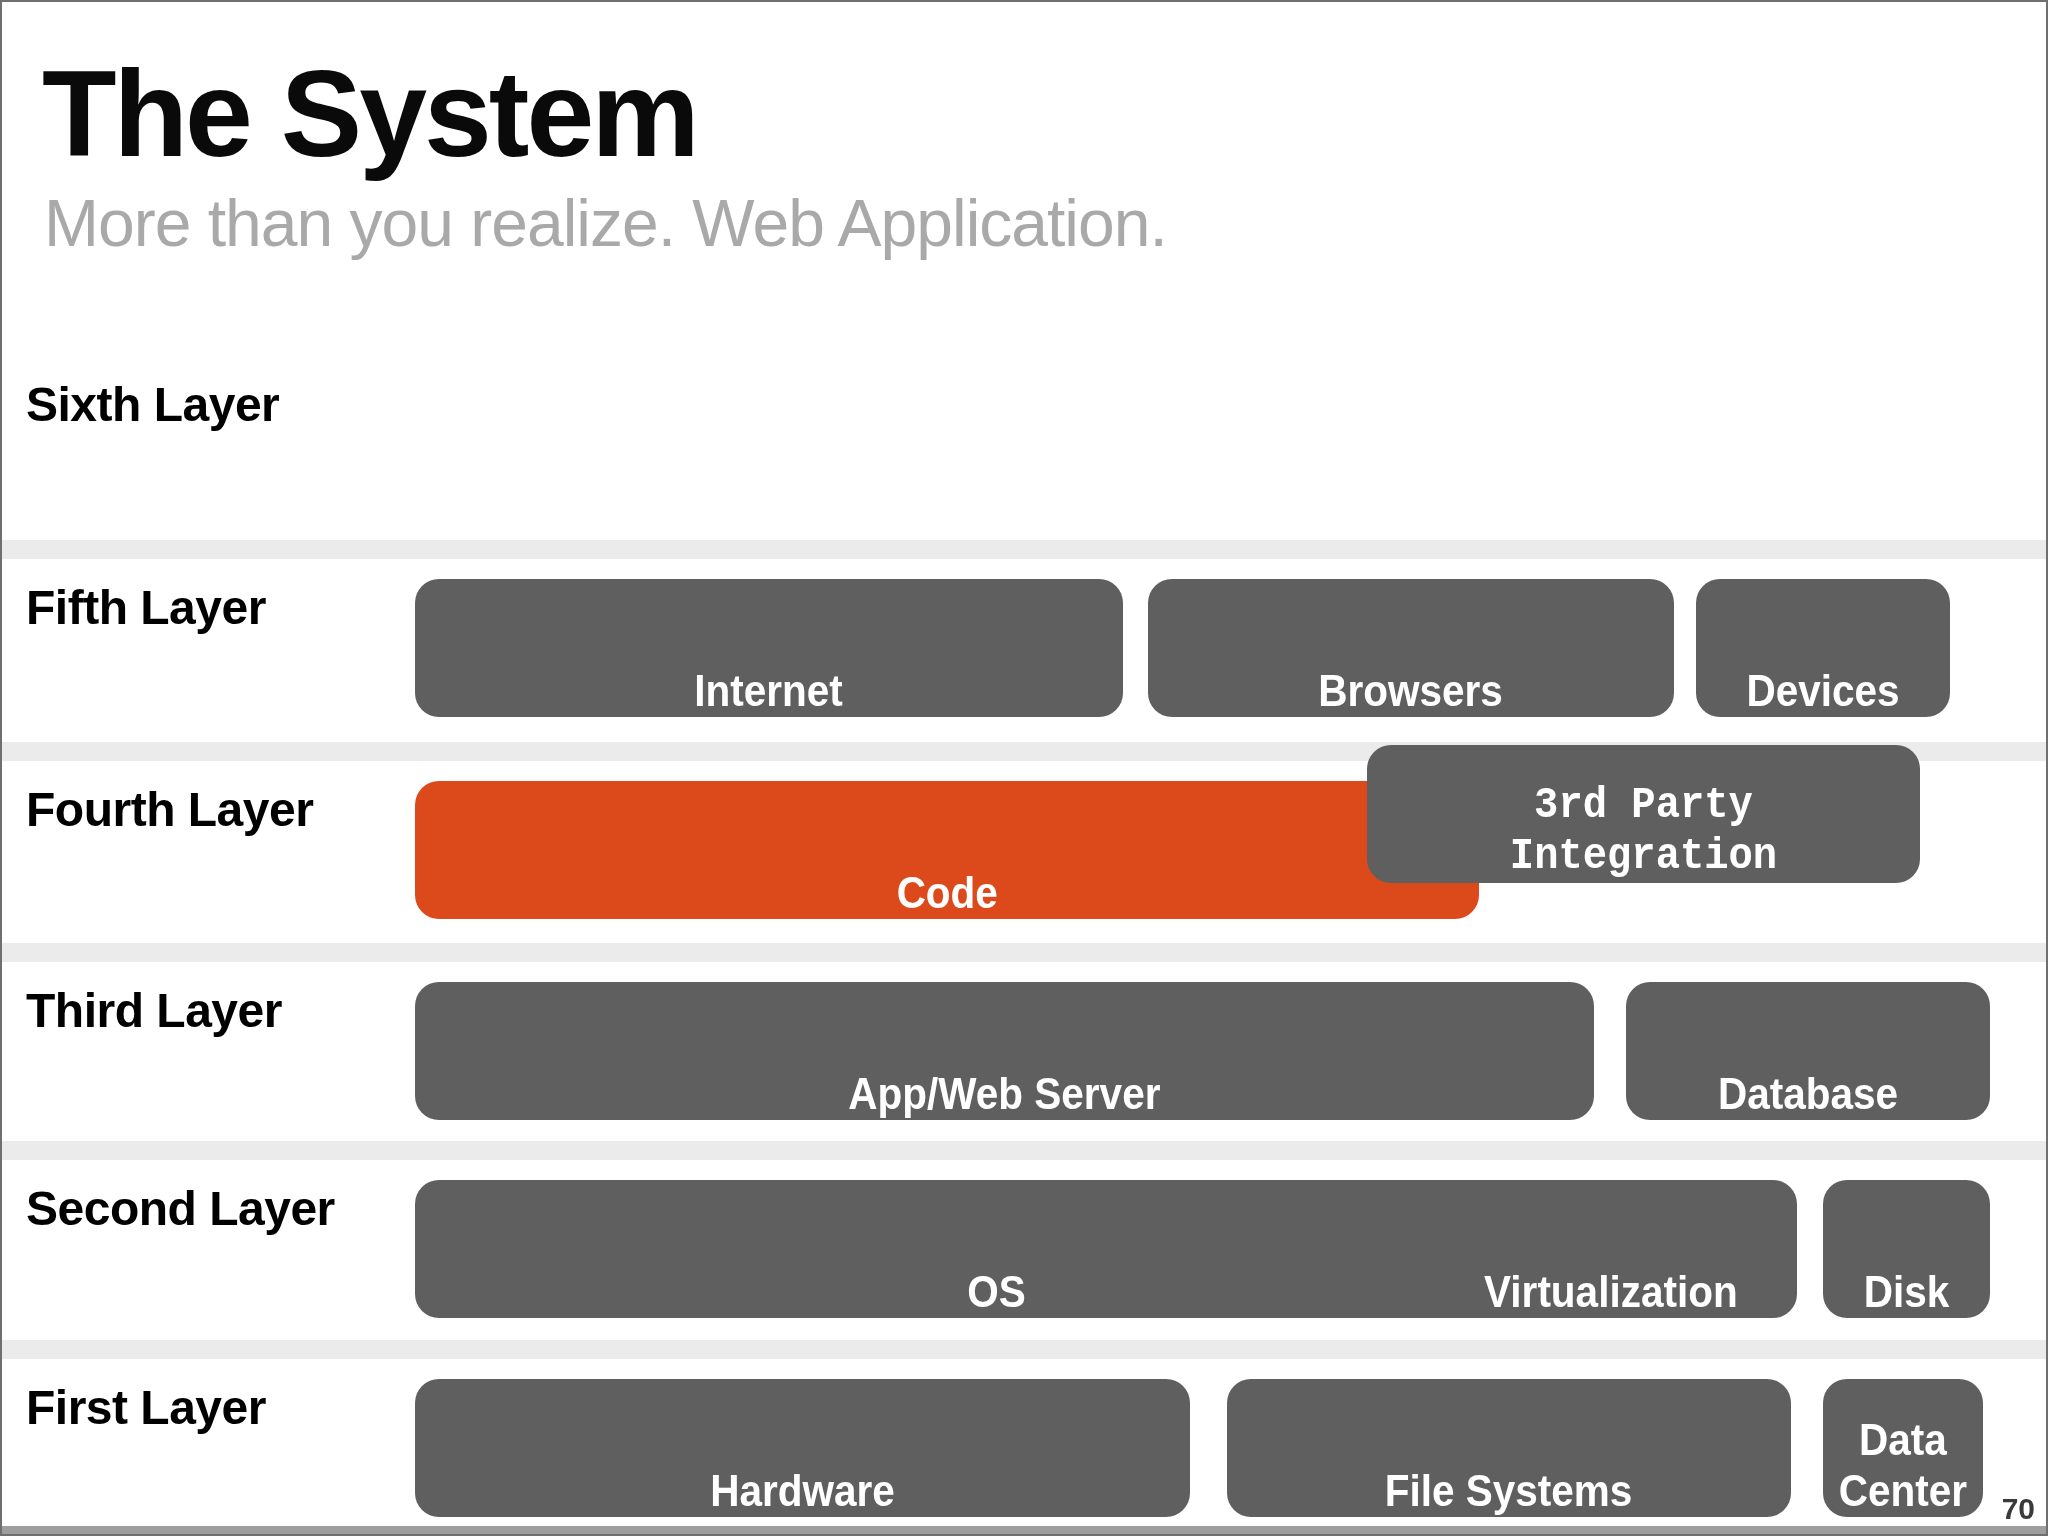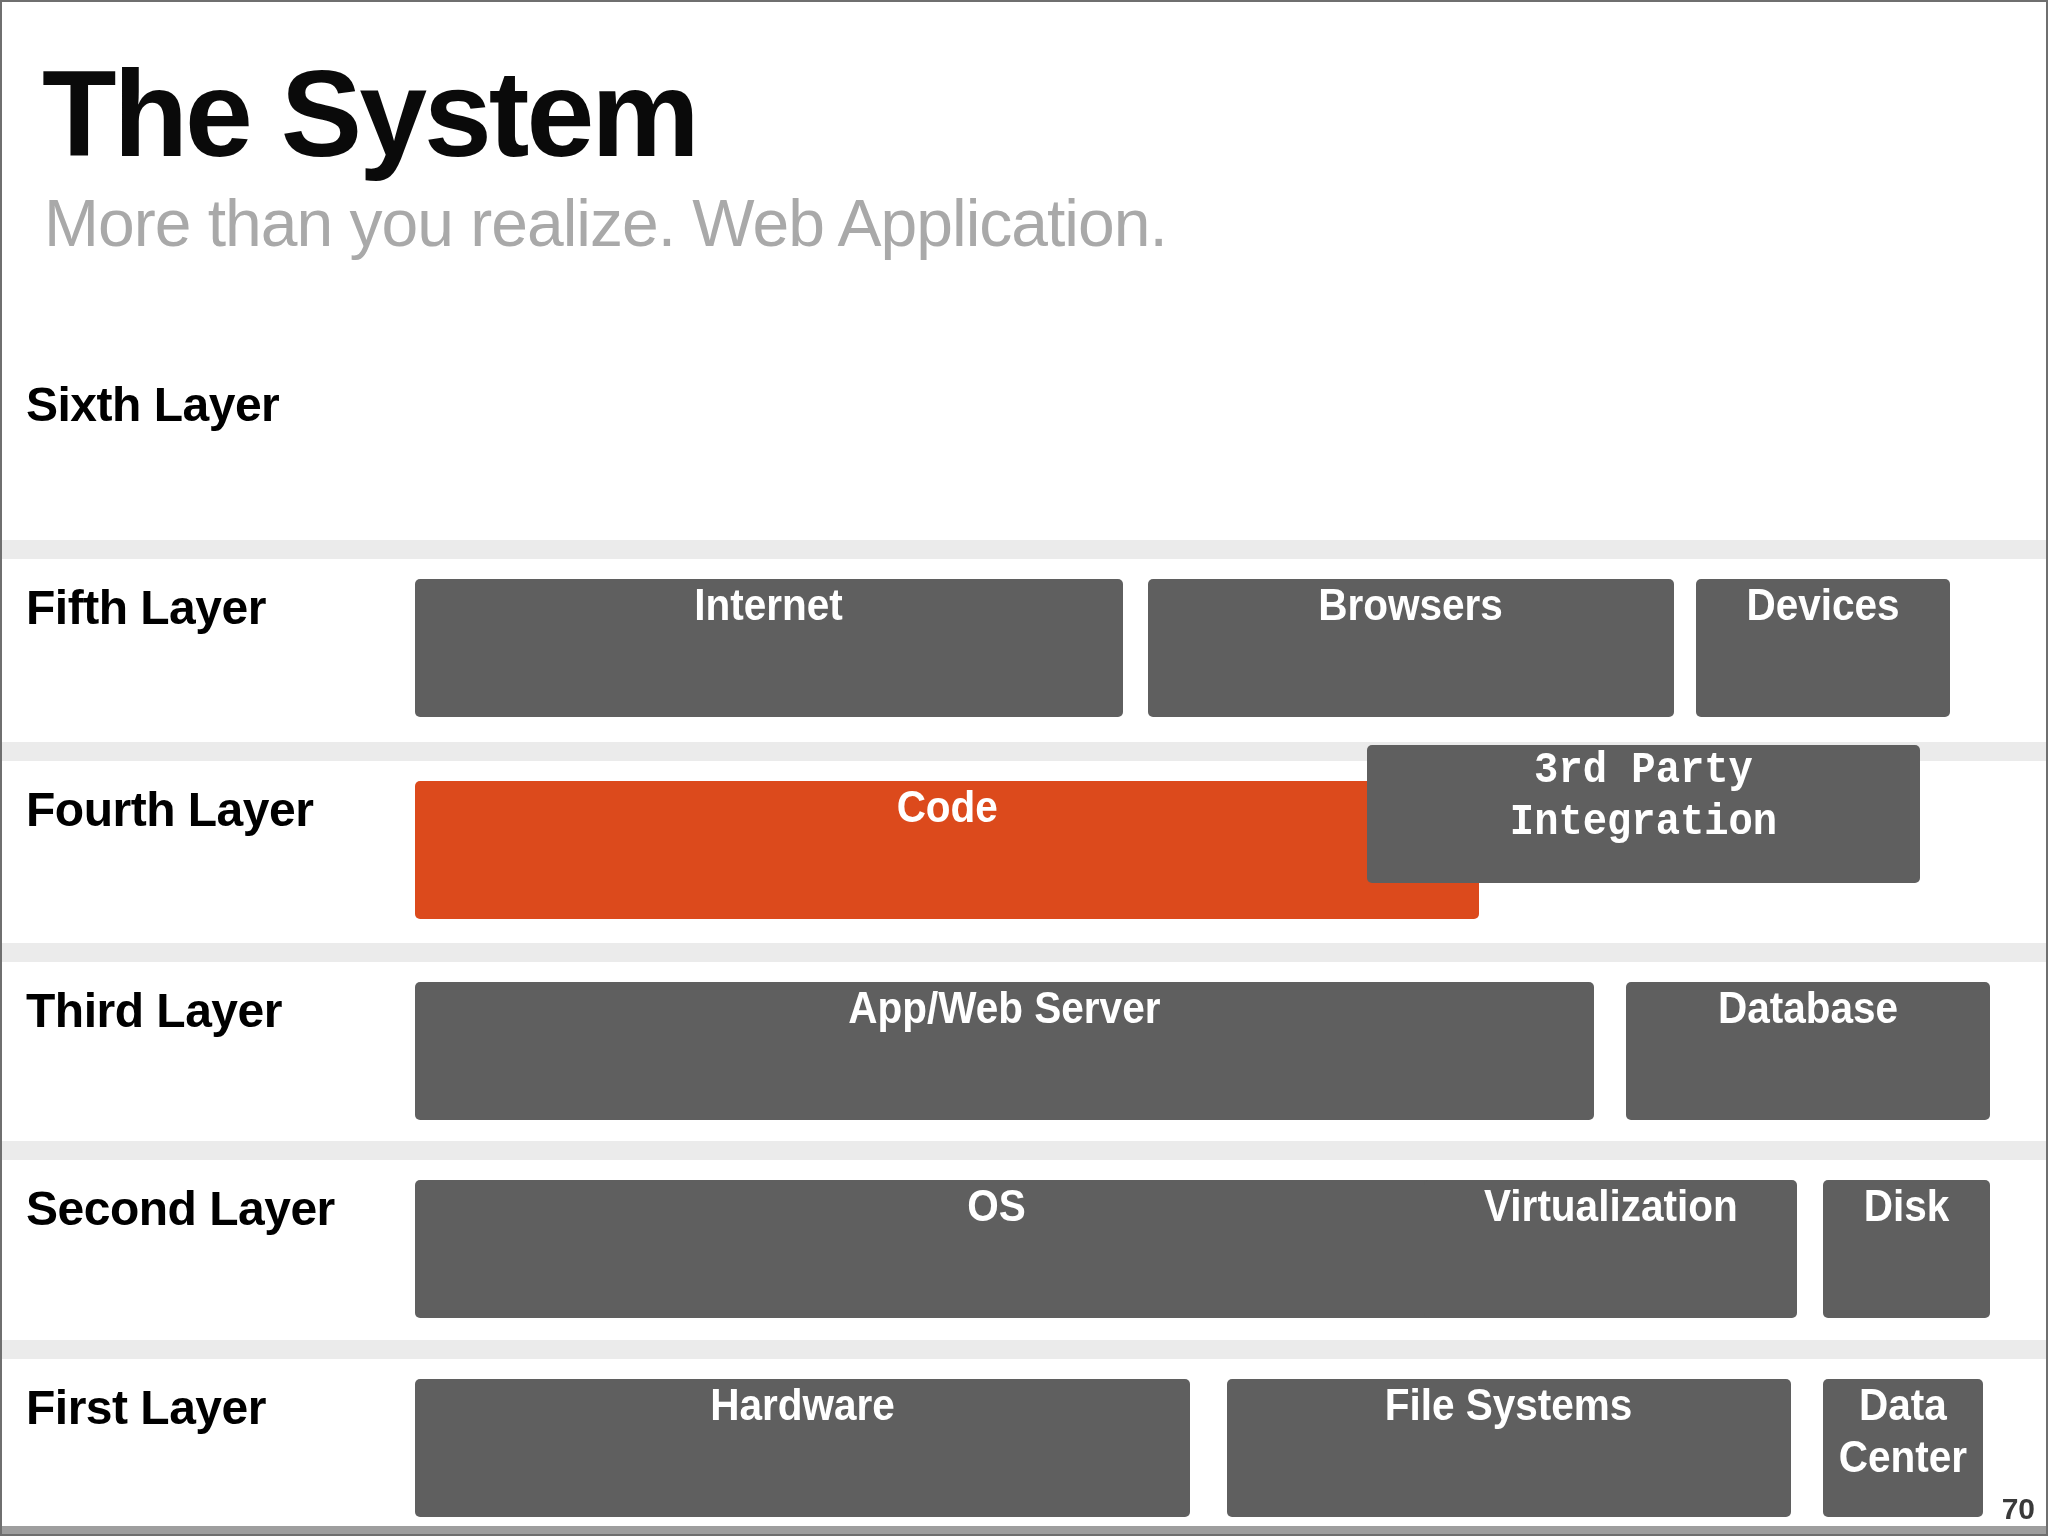--- a/index.html
+++ b/index.html
@@ -50,25 +50,25 @@
     left: 24px;
     font-size: 48px;
     font-weight: bold;
     letter-spacing: -0.5px;
     color: #000000;
     line-height: 1.1;
   }
   .box {
     position: absolute;
     height: 138px;
-    border-radius: 5px;
+    border-radius: 24px;
     background: var(--box-gray, #5f5f5f);
     color: var(--box-text, #ffffff);
     display: flex;
-    align-items: flex-start;
+    align-items: flex-end;
     justify-content: center;
     font-weight: bold;
     font-size: 45px;
   }
   .box.highlight {
     background: var(--box-orange, #dc4a1c);
   }
   .box-label {
     display: inline-block;
     transform: scaleX(0.9);

